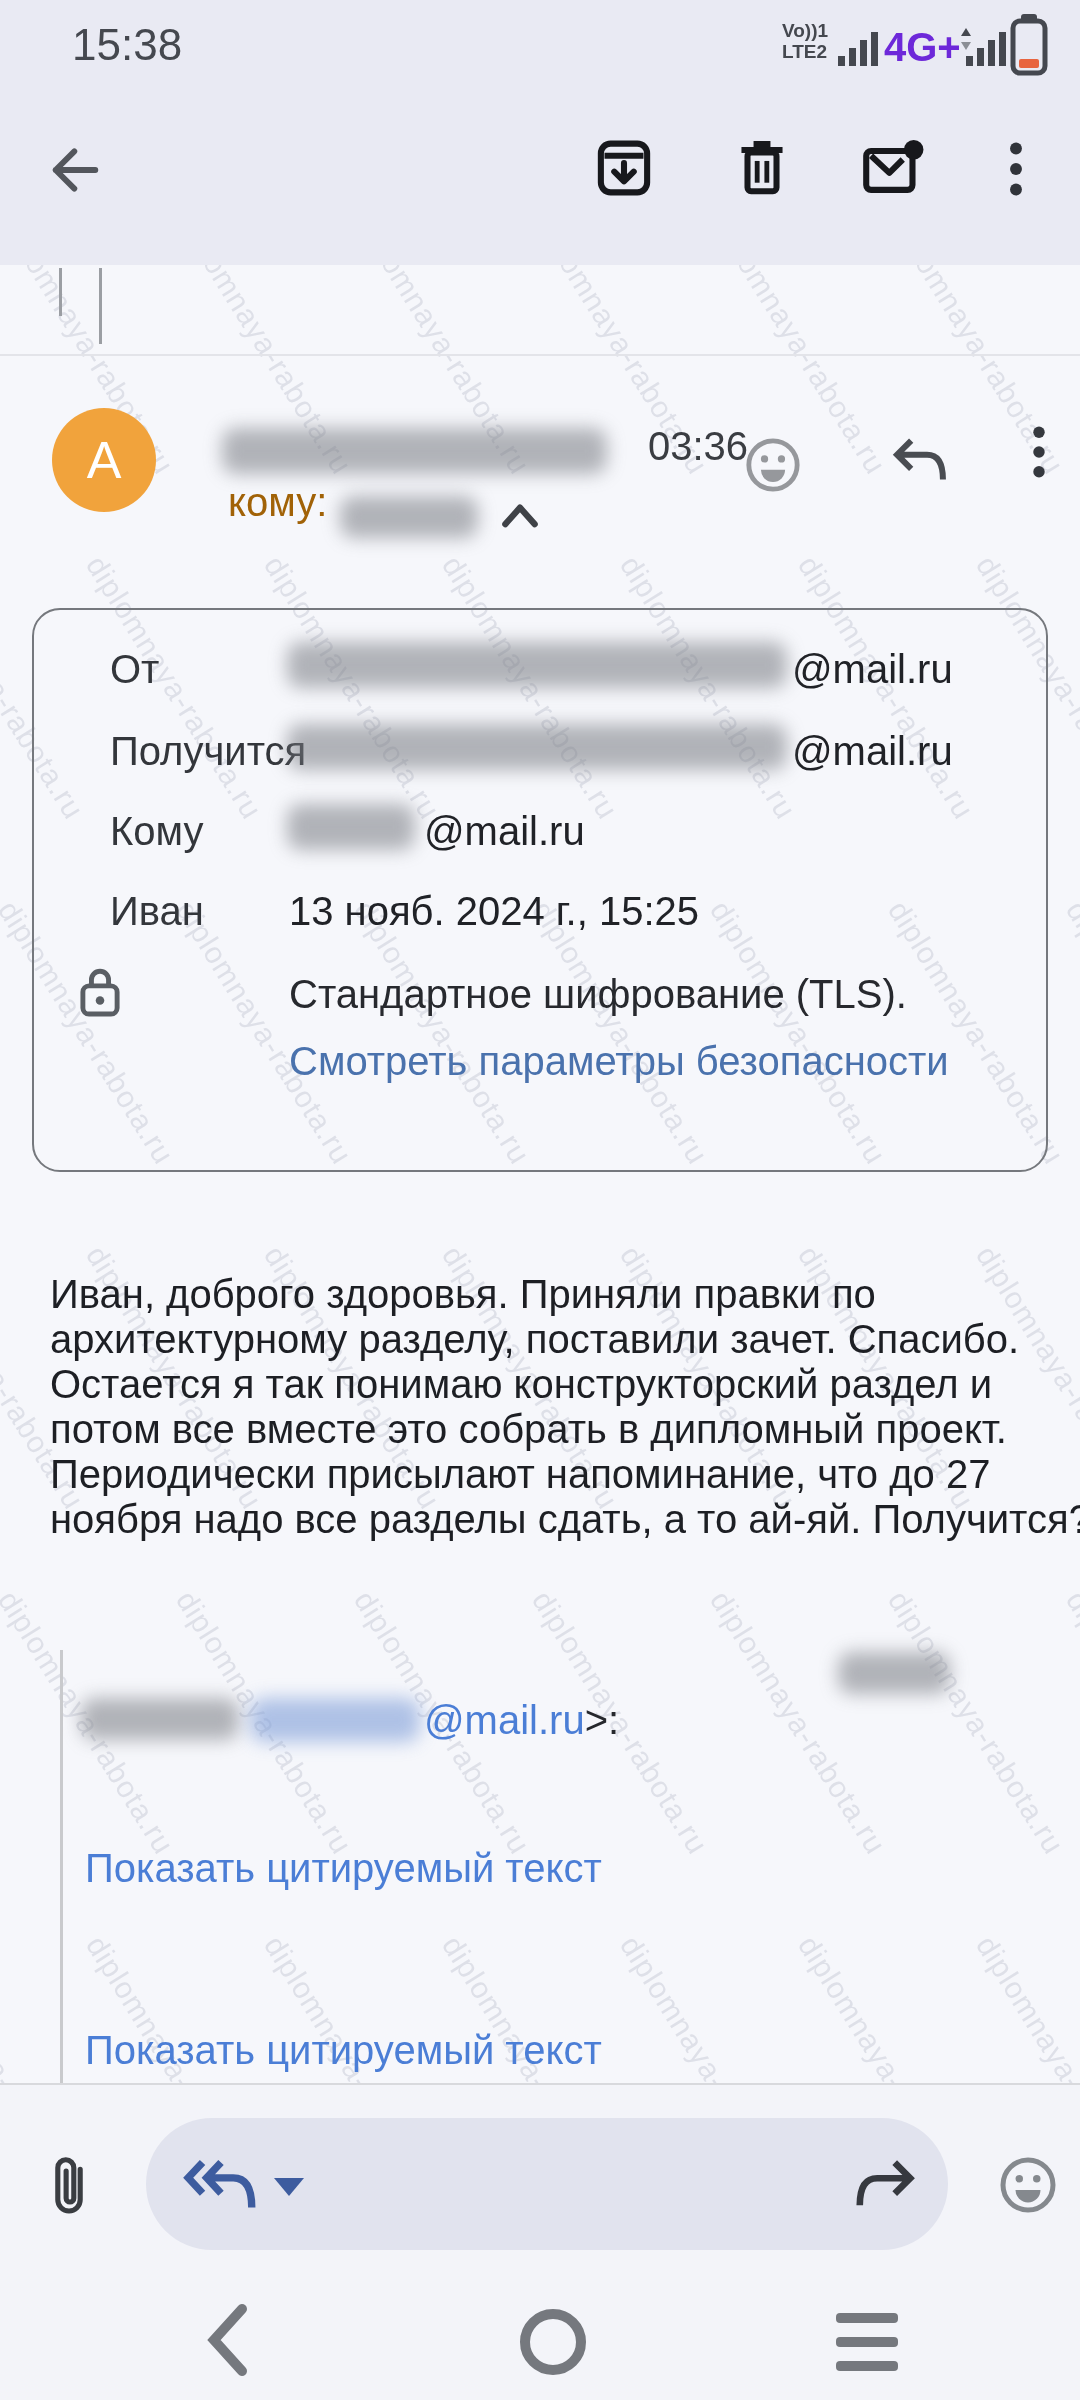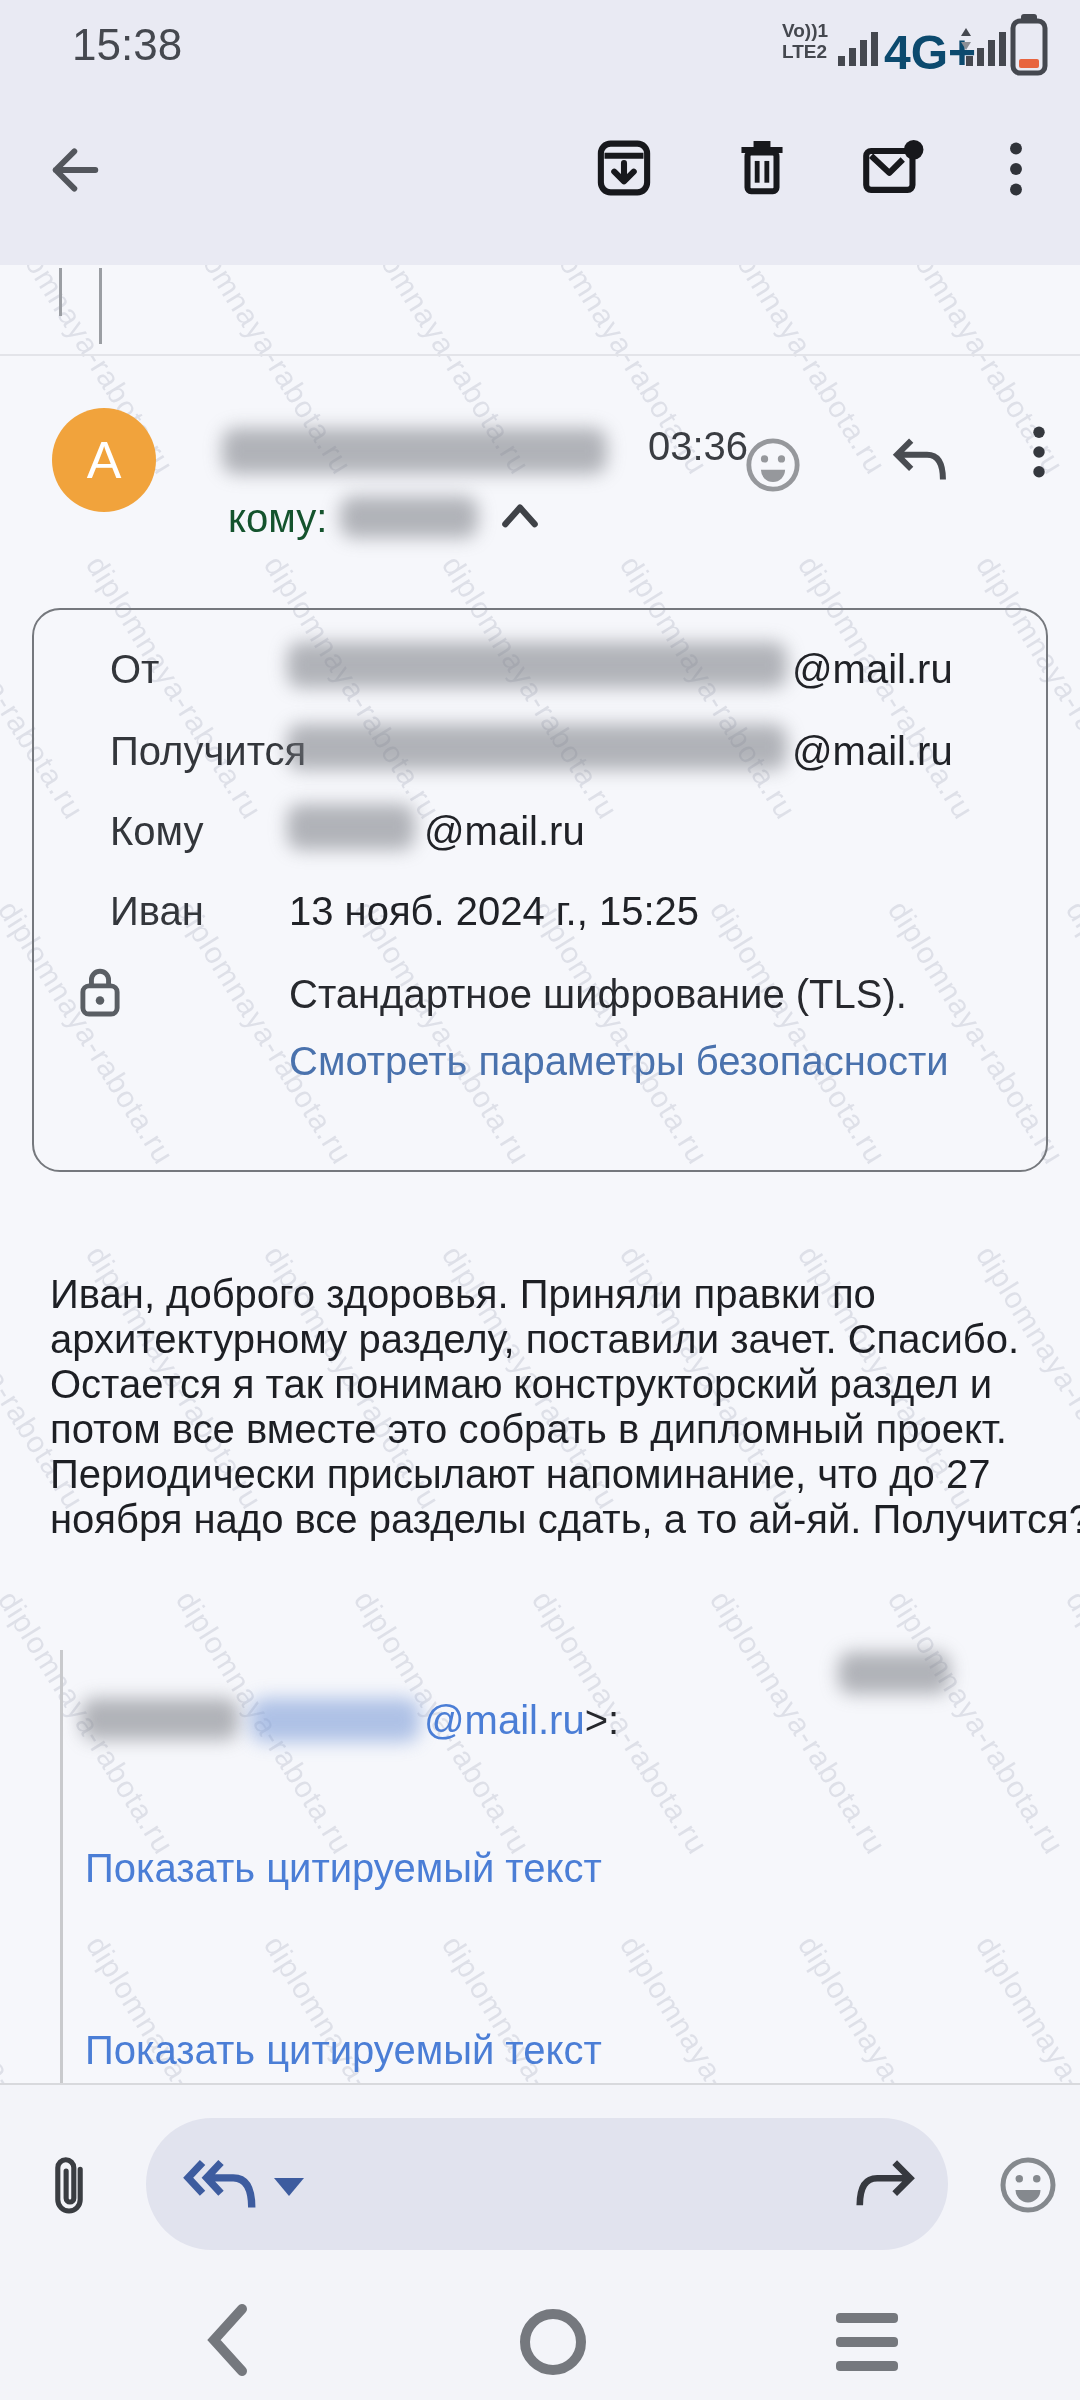--- a/index.html
+++ b/index.html
@@ -12,21 +12,21 @@
   .abs{position:absolute;}
   .watermark-layer{position:absolute;inset:0;z-index:1;pointer-events:none;overflow:hidden;}
   .wm{position:absolute;transform:rotate(58deg);transform-origin:left top;
       font-size:30px;letter-spacing:1px;color:rgba(130,136,158,0.20);white-space:nowrap;}
   .ui{position:absolute;inset:0;z-index:2;}
 
   
   .topbars{position:absolute;left:0;top:0;width:1080px;height:265px;background:#e9eaf3;}
   .status-time{left:72px;top:20px;font-size:44px;color:#45484f;}
   .volte{left:782px;top:20px;font-size:19px;line-height:21px;font-weight:700;color:#45484f;letter-spacing:0px;}
-  .net-type{left:884px;top:25px;font-size:48px;font-weight:600;color:#0c4a6e;}
+  .net-type{left:884px;top:25px;font-size:40px;font-weight:600;color:#6d28d9;}
   svg{display:block;}
 
   
   .t40{font-size:40px;line-height:45px;}
   .divider{position:absolute;left:0;width:1080px;height:2px;background:#e3e4e9;}
 
   .avatar{left:52px;top:408px;width:104px;height:104px;border-radius:50%;
           display:flex;align-items:center;justify-content:center;
           font-size:52px;color:#fff;}
   .blob{position:absolute;background:#787b82;opacity:.55;filter:blur(9px);border-radius:14px;}
@@ -186,21 +186,21 @@
     </svg>
     <svg class="abs" style="left:890px;top:434px;color:#4a4d52" width="60" height="52" viewBox="0 0 34 28">
       <path d="M12 3 L4 11 L12 19 M4 11 H21 Q30 11 30 25" fill="none" stroke="currentColor" stroke-width="3.4" stroke-linejoin="miter"></path>
     </svg>
     <svg class="abs" style="left:1028px;top:426px;color:#35383e" width="22" height="52" viewBox="0 0 14 50">
       <circle cx="7" cy="6" r="5.5" fill="currentColor"></circle>
       <circle cx="7" cy="25" r="5.5" fill="currentColor"></circle>
       <circle cx="7" cy="44" r="5.5" fill="currentColor"></circle>
     </svg>
 
-    <span class="abs t40" style="left:228px;top:496px;color:#14532d">кому:</span>
+    <span class="abs t40" style="left:228px;top:480px;color:#a16207">кому:</span>
     <div class="blob" style="left:340px;top:496px;width:138px;height:42px"></div>
     <svg class="abs" style="left:498px;top:500px;color:#3f4247" width="44" height="30" viewBox="0 0 24 16">
       <path d="M4 13 L12 4 L20 13" fill="none" stroke="currentColor" stroke-width="3.4" stroke-linecap="round" stroke-linejoin="round"></path>
     </svg>
 
     <div class="abs details-card">
       <span class="dc-label" style="top:37px">От</span>
       <span class="dc-value" style="left:758px;top:37px">@mail.ru</span>
 
       <span class="dc-label" style="top:119px">Получится</span>

